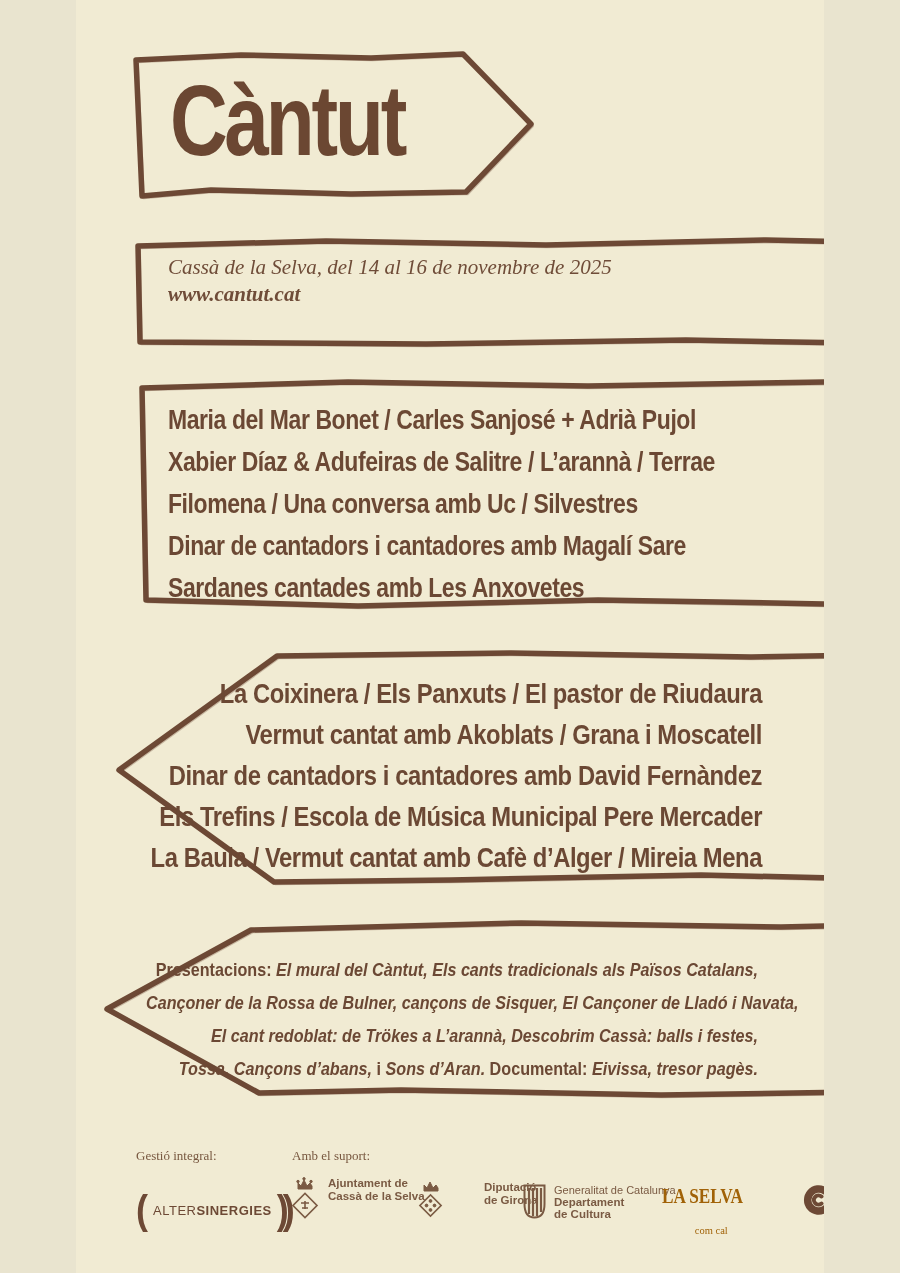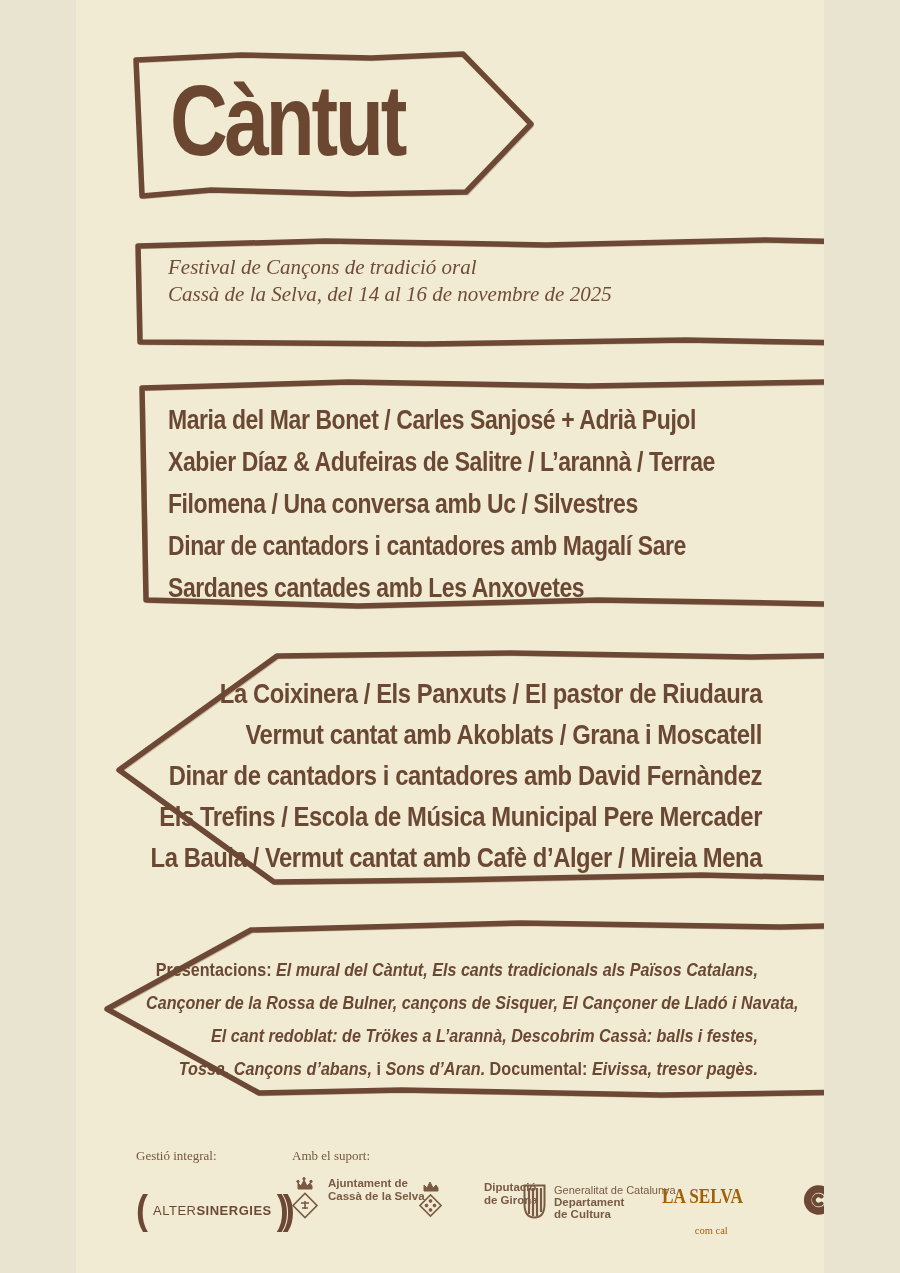--- a/index.html
+++ b/index.html
@@ -82,22 +82,22 @@
     <path class="main" d="M 15,18 L 120,13 L 250,16 L 342,12 L 410,82 L 345,150 L 230,152 L 90,148 L 21,154 L 15,18"></path>
     <path class="echo" transform="translate(1.6,2)" d="M 15,18 L 120,13 L 250,16 L 342,12 L 410,82 L 345,150 L 230,152 L 90,148 L 21,154 L 15,18"></path>
   </svg>
   <h1 class="title-text">Càntut</h1>
 
   <svg class="shape" style="left:50px;top:232px" width="825" height="120" viewBox="0 0 825 120">
     <path class="main" d="M 12,14 L 200,9 L 420,13 L 640,8 L 768,11 L 820,62 L 774,112 L 560,108 L 300,112 L 14,110 Z"></path>
     <path class="echo" transform="translate(1.6,2)" d="M 12,14 L 200,9 L 420,13 L 640,8 L 768,11 L 820,62 L 774,112 L 560,108 L 300,112 L 14,110 Z"></path>
   </svg>
   <div class="info-text">
-    <div>Festival de Cançons de tradició oral</div>
     <div>Cassà de la Selva, del 14 al 16 de novembre de 2025</div>
+    <div class="url">www.cantut.cat</div>
   </div>
 
   <svg class="shape" style="left:52px;top:372px" width="815" height="240" viewBox="0 0 815 240">
     <path class="main" d="M 14,16 L 220,10 L 460,14 L 702,10 L 804,122 L 702,232 L 470,228 L 230,234 L 18,228 Z"></path>
     <path class="echo" transform="translate(1.6,2)" d="M 14,16 L 220,10 L 460,14 L 702,10 L 804,122 L 702,232 L 470,228 L 230,234 L 18,228 Z"></path>
   </svg>
   <div class="lineup primary">
     <div>Maria del Mar Bonet / Carles Sanjosé + Adrià Pujol</div>
     <div>Xabier Díaz &amp; Adufeiras de Salitre / L’arannà / Terrae</div>
     <div>Filomena / Una conversa amb Uc / Silvestres</div>

